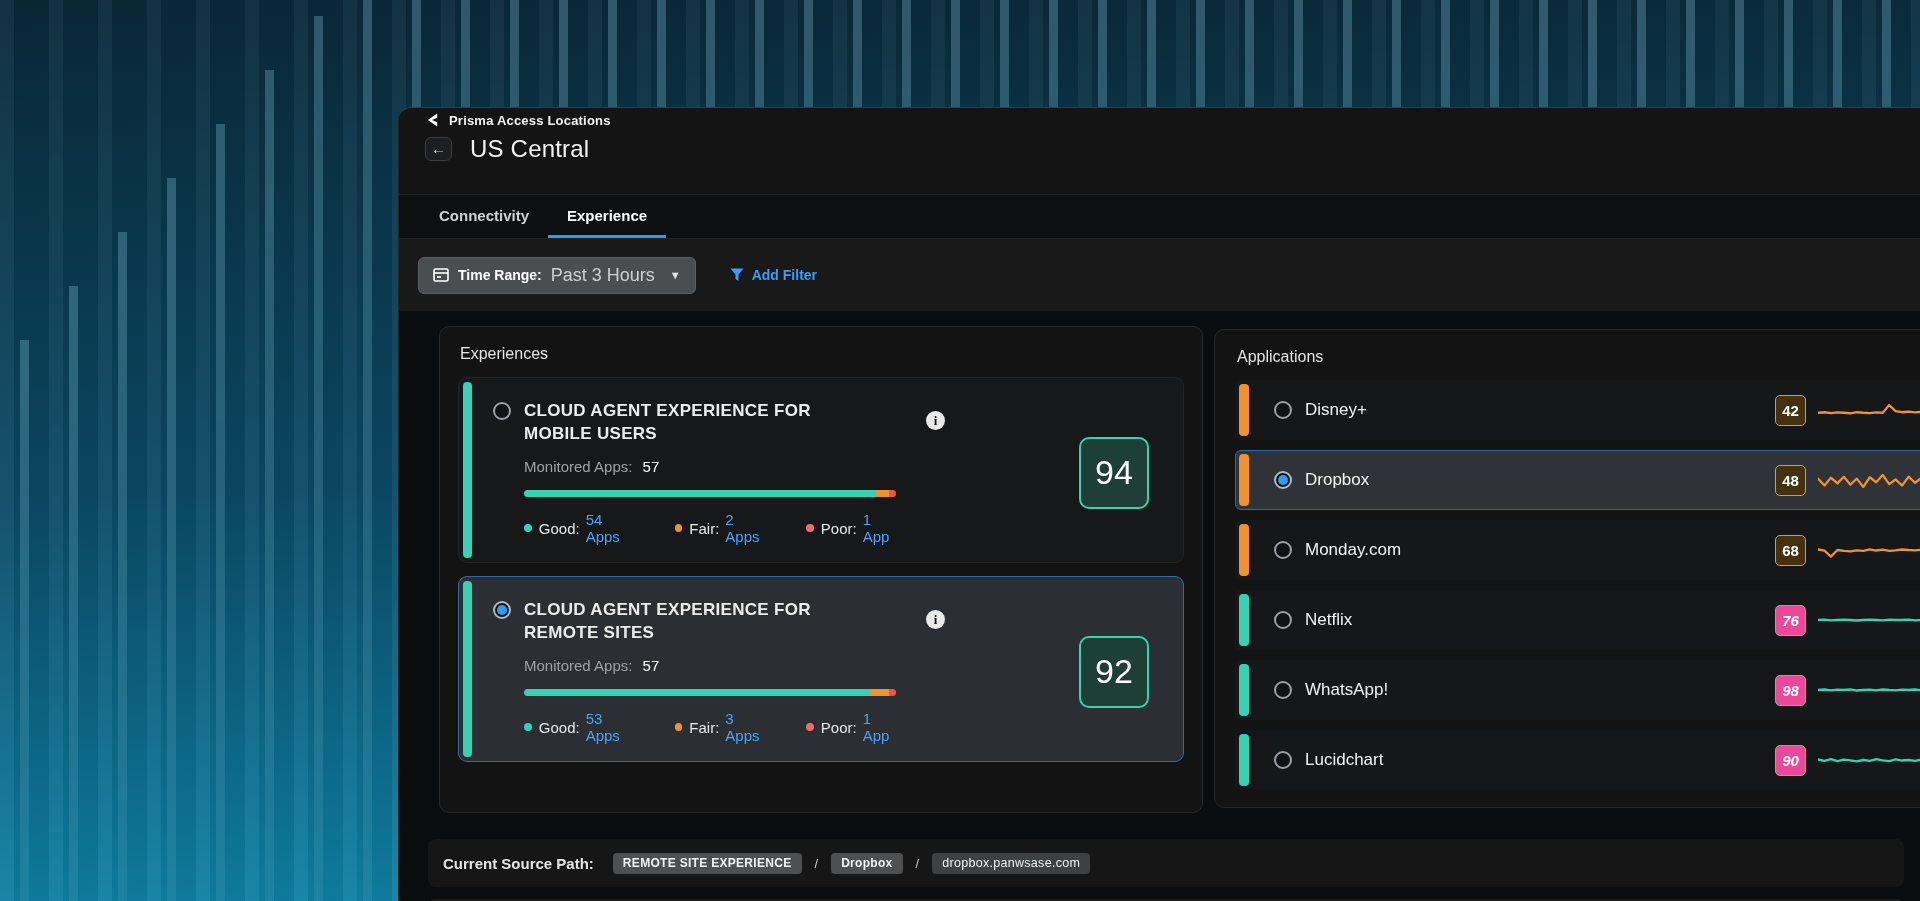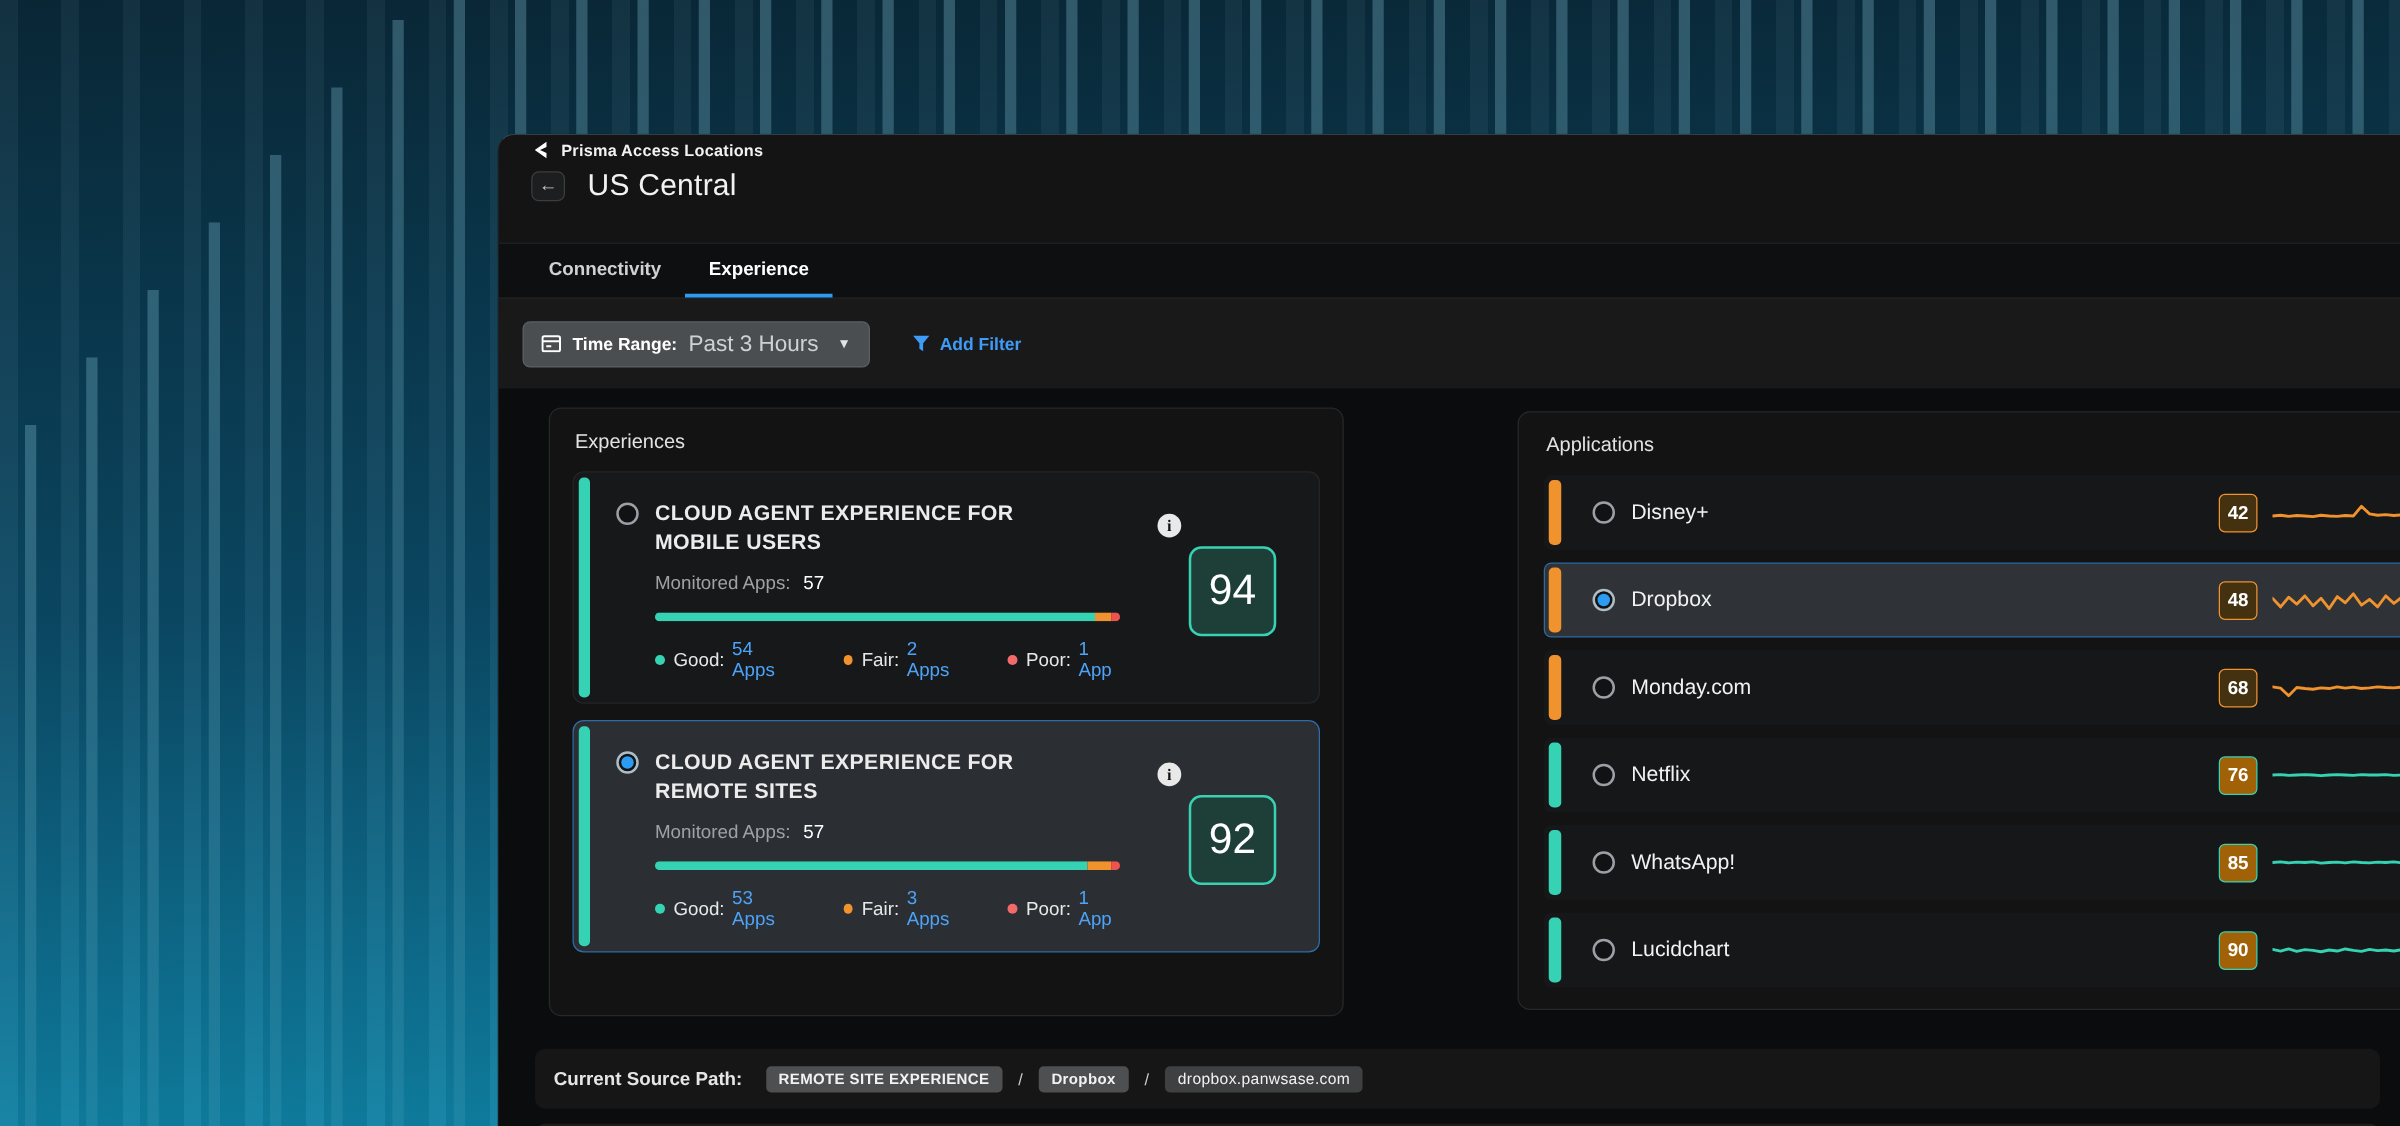--- a/index.html
+++ b/index.html
@@ -46,21 +46,21 @@
   .chev { color:#e3e3e3; font-size:11px; margin-left:6px; }
   .add-filter { display:flex; align-items:center; gap:8px; margin-left:34px; cursor:pointer; }
   .add-filter-label { color:#3e9cf6; font-size:14px; font-weight:700; }
 
   .content { position:relative; height:591px; background:#0b0c0d; overflow:hidden; }
 
   .panel { position:absolute; background:#131314; border:1px solid #272829; border-radius:10px;
         padding:14px 18px; }
   .panel-title { color:#e3e3e3; font-size:16px; margin:4px 0 14px 2px; }
 
-  .panel-exp { left:40px; top:15px; width:636px; height:487px; }
+  .panel-exp { left:40px; top:15px; width:764px; height:487px; }
 
   .card { position:relative; height:186px; border-radius:9px; background:#17181a;
         border:1px solid #232527; display:flex; align-items:flex-start;
         padding:21px 18px 16px 34px; margin-bottom:13px; cursor:pointer; }
   .card.selected { background:#2b2e32; border:1px solid #2f6ba6; }
   .card-accent { position:absolute; left:4px; top:4px; bottom:4px; width:9px;
         border-radius:4px; background:#35d3b4; }
 
   .radio { width:18px; height:18px; border-radius:50%; border:2px solid #9aa0a6;
         background:#101214; flex:0 0 auto; position:relative; cursor:pointer; }
@@ -100,21 +100,21 @@
         margin-bottom:10px; cursor:pointer; }
   .app-row.selected { background:#2f3337; border:1px solid #2b6ba3; }
   .row-accent { position:absolute; left:3px; top:3px; bottom:3px; width:10px;
         border-radius:4px; background:var(--accent,#35d3b4); }
   .app-row .radio { margin-right:13px; }
   .app-name { color:#f2f2f2; font-size:17px; }
   .badge { margin-left:auto; min-width:31px; height:31px; padding:0 5px; border-radius:5px;
         display:flex; align-items:center; justify-content:center;
         color:#fff; font-size:15px; font-weight:600; border:1.5px solid; }
   .app-row.fair .badge { border-color:#f0922e; background:#43310f; }
-  .app-row.good .badge { border-color:#35d3b4; background:#a16207; }
+  .app-row.good .badge { border-color:#35d3b4; background:#ec4899;font-style:italic; }
   .spark { width:110px; height:36px; margin-left:12px; flex:0 0 auto; }
 
   .srcpath { position:absolute; left:29px; top:528px; right:16px; height:48px;
         background:#161617; border-radius:8px; display:flex; align-items:center;
         gap:13px; padding-left:15px; }
   .srcpath-label { color:#e5e5e5; font-size:15px; font-weight:600; margin-right:6px; }
   .chip { background:#4e4f50; border-radius:4px; padding:3px 10px 4px; color:#f2f2f2;
         font-size:12px; font-weight:700; letter-spacing:.3px; }
   .chip.dim { background:#3f4041; font-weight:400; font-size:12.5px; }
   .slash { color:#cfcfcf; font-size:13px; }
@@ -325,21 +325,21 @@
           <span class="app-name">Netflix</span>
           <span class="badge">76</span>
           <span class="spark"><svg viewBox="0 0 110 34" width="100%" height="100%" preserveAspectRatio="none">
                 <polyline points="0.0,17.0 6.5,16.7 12.9,17.3 19.4,17.0 25.9,16.7 32.4,17.0 38.8,17.5 45.3,17.0 51.8,16.7 58.2,17.0 64.7,17.3 71.2,16.7 77.6,17.0 84.1,17.0 90.6,16.7 97.1,17.3 103.5,17.0 110.0,16.7" fill="none" stroke="#35d3b4" stroke-width="2.2" stroke-linejoin="round" stroke-linecap="round"></polyline>
               </svg></span>
         </div>
         <div class="app-row good" style="--accent: #35d3b4;">
           <div class="row-accent"></div>
           <span class="radio"></span>
           <span class="app-name">WhatsApp!</span>
-          <span class="badge">85</span>
+          <span class="badge">98</span>
           <span class="spark"><svg viewBox="0 0 110 34" width="100%" height="100%" preserveAspectRatio="none">
                 <polyline points="0.0,17.0 6.5,16.5 12.9,17.3 19.4,16.7 25.9,17.0 32.4,16.5 38.8,17.5 45.3,17.0 51.8,16.7 58.2,17.3 64.7,16.5 71.2,17.0 77.6,17.3 84.1,16.7 90.6,17.0 97.1,16.5 103.5,17.3 110.0,17.0" fill="none" stroke="#35d3b4" stroke-width="2.2" stroke-linejoin="round" stroke-linecap="round"></polyline>
               </svg></span>
         </div>
         <div class="app-row good" style="--accent: #35d3b4;">
           <div class="row-accent"></div>
           <span class="radio"></span>
           <span class="app-name">Lucidchart</span>
           <span class="badge">90</span>
           <span class="spark"><svg viewBox="0 0 110 34" width="100%" height="100%" preserveAspectRatio="none">

